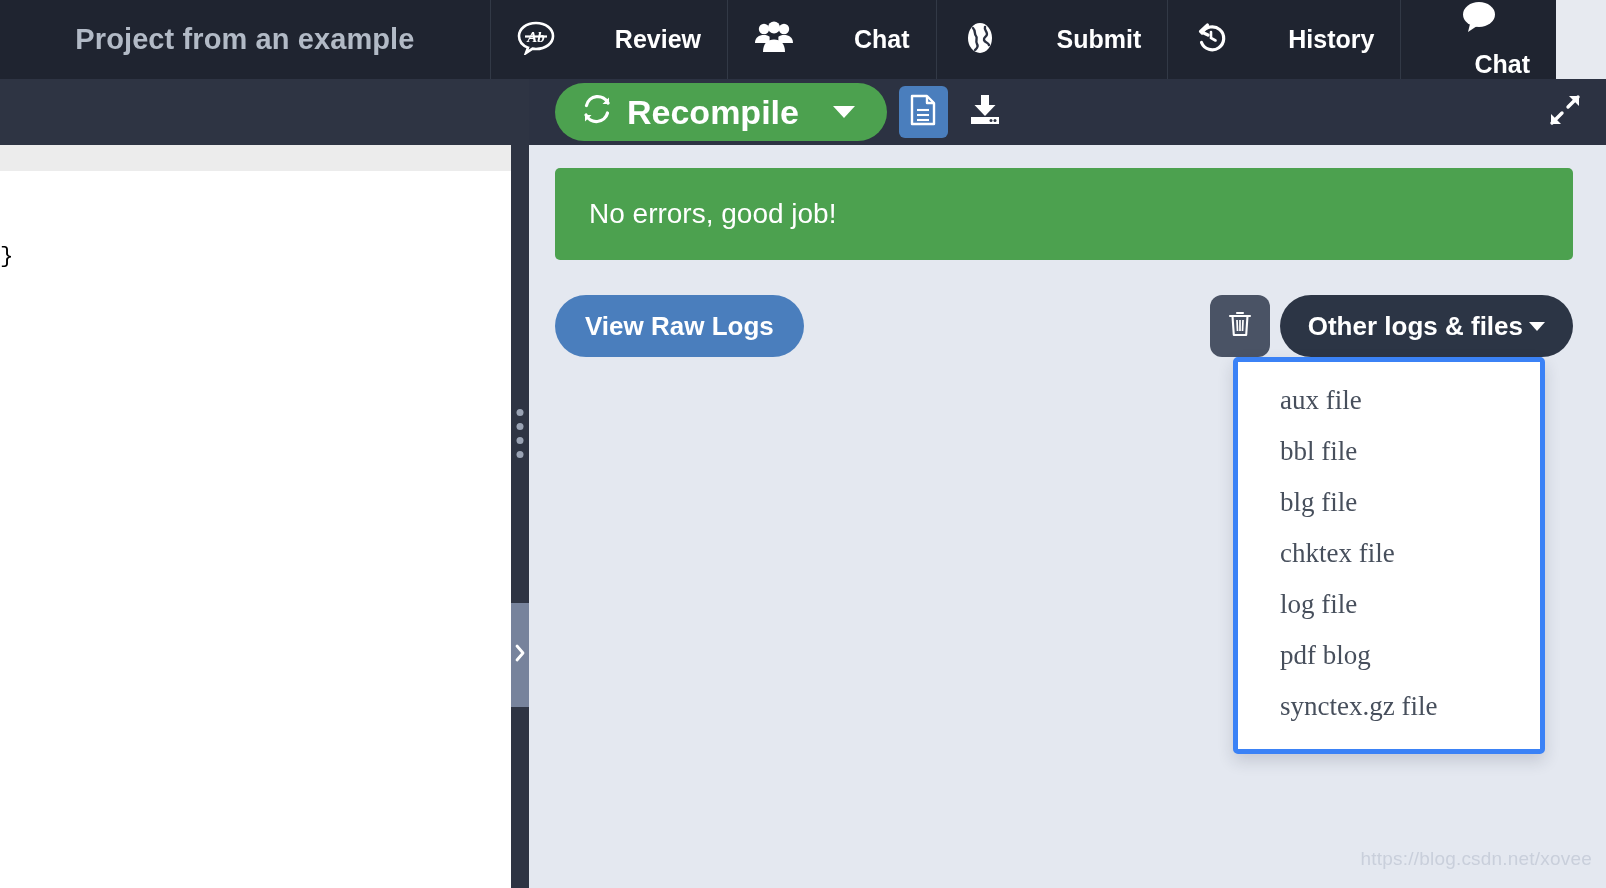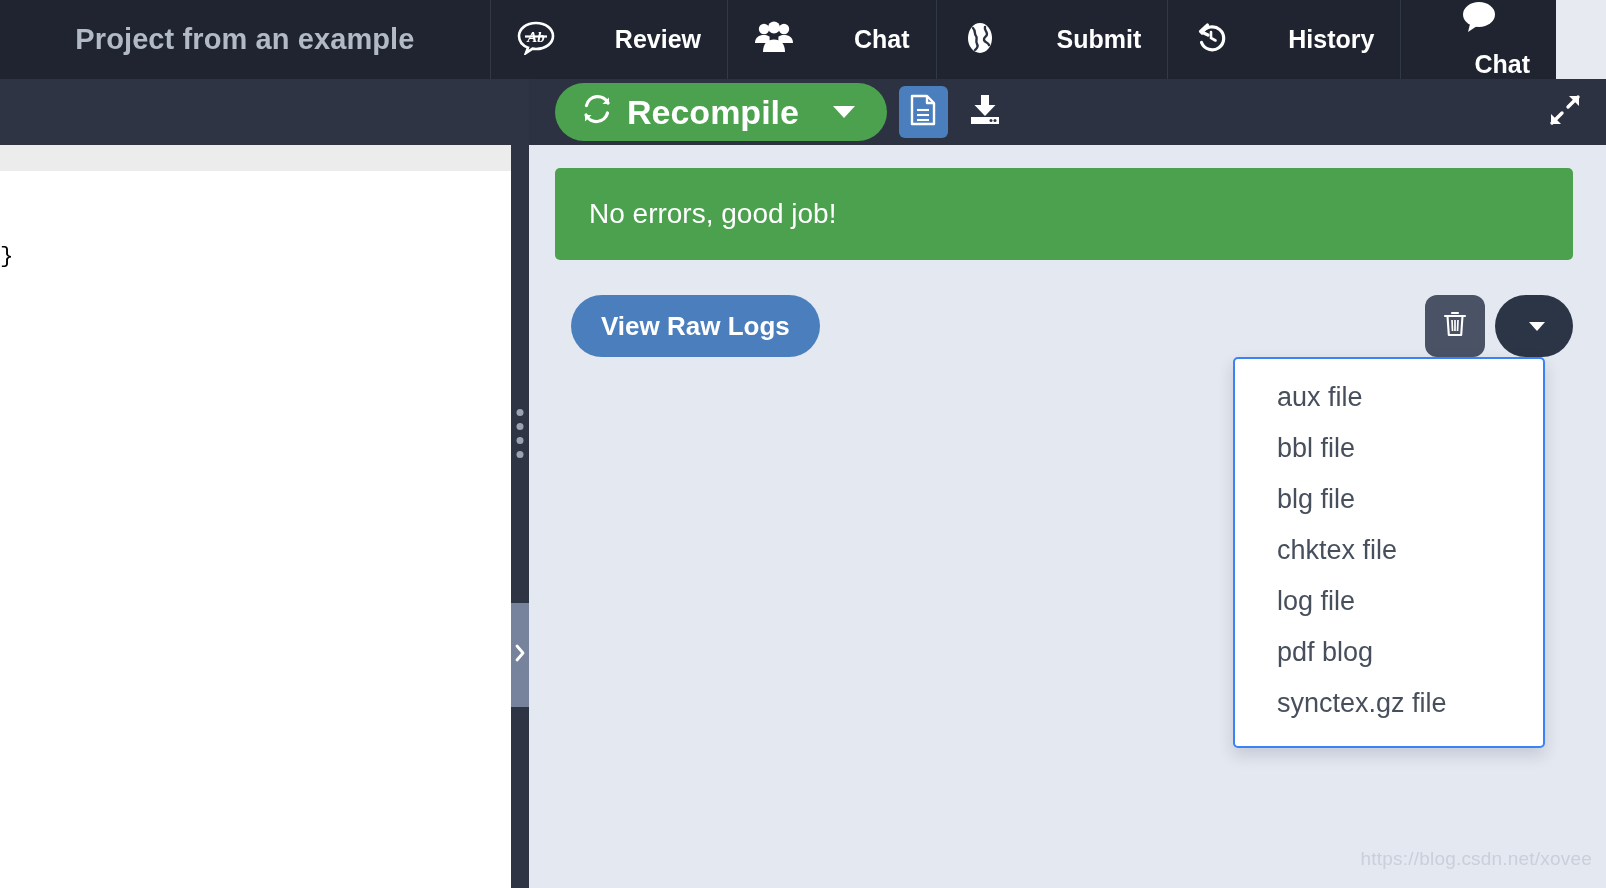--- a/index.html
+++ b/index.html
@@ -224,21 +224,21 @@
     font-size: 28px;
     padding-left: 34px;
   }
   .btn-row {
     position: absolute;
     left: 26px; top: 150px;
     width: 1018px; height: 62px;
   }
   .raw-logs-btn {
     position: absolute;
-    left: 16px; top: 0;
+    left: 0; top: 0;
     height: 62px;
     background: #4a7ebd;
     border-radius: 31px;
     display: flex;
     align-items: center;
     padding: 0 30px;
     cursor: pointer;
     box-sizing: border-box;
   }
   .raw-logs-label {
@@ -286,25 +286,26 @@
     border-right: 8px solid transparent;
     border-top: 9px solid #ffffff;
   }
 
   
   .dropdown {
     position: absolute;
     left: 704px; top: 212px;
     width: 312px;
     background: #ffffff;
-    border: 2px solid #3b82f6;
+    border: 5px solid #3b82f6;
     border-radius: 5px;
     box-shadow: 0 7px 16px rgba(30,40,60,0.16);
     padding: 13px 0 17px 0;
     box-sizing: border-box;
+    font-family: Liberation Serif, serif;
   }
   .dropdown-item {
     display: block;
     padding: 10px 0 10px 42px;
     color: #474f5c;
     font-size: 27px;
     white-space: nowrap;
     cursor: pointer;
   }
 
@@ -508,20 +509,21 @@
               <path d="M10 4 L16 4" stroke="#ffffff" stroke-width="2.1" stroke-linecap="round"></path>
               <path d="M5.5 7 L6.8 26 L19.2 26 L20.5 7" fill="none" stroke="#ffffff" stroke-width="2.1" stroke-linejoin="round"></path>
               <line x1="10" y1="11" x2="10.5" y2="22" stroke="#ffffff" stroke-width="1.7"></line>
               <line x1="13" y1="11" x2="13" y2="22" stroke="#ffffff" stroke-width="1.7"></line>
               <line x1="16" y1="11" x2="15.5" y2="22" stroke="#ffffff" stroke-width="1.7"></line>
             </svg>
           </span>
         </div>
 
         <div class="other-logs-btn">
+          <span class="other-logs-label">Other logs &amp; files</span>
           <span class="other-logs-caret"></span>
         </div>
 
       </div>
     </div>
 
     <div class="dropdown">
       <span class="dropdown-item">aux file</span>
       <span class="dropdown-item">bbl file</span>
       <span class="dropdown-item">blg file</span>

